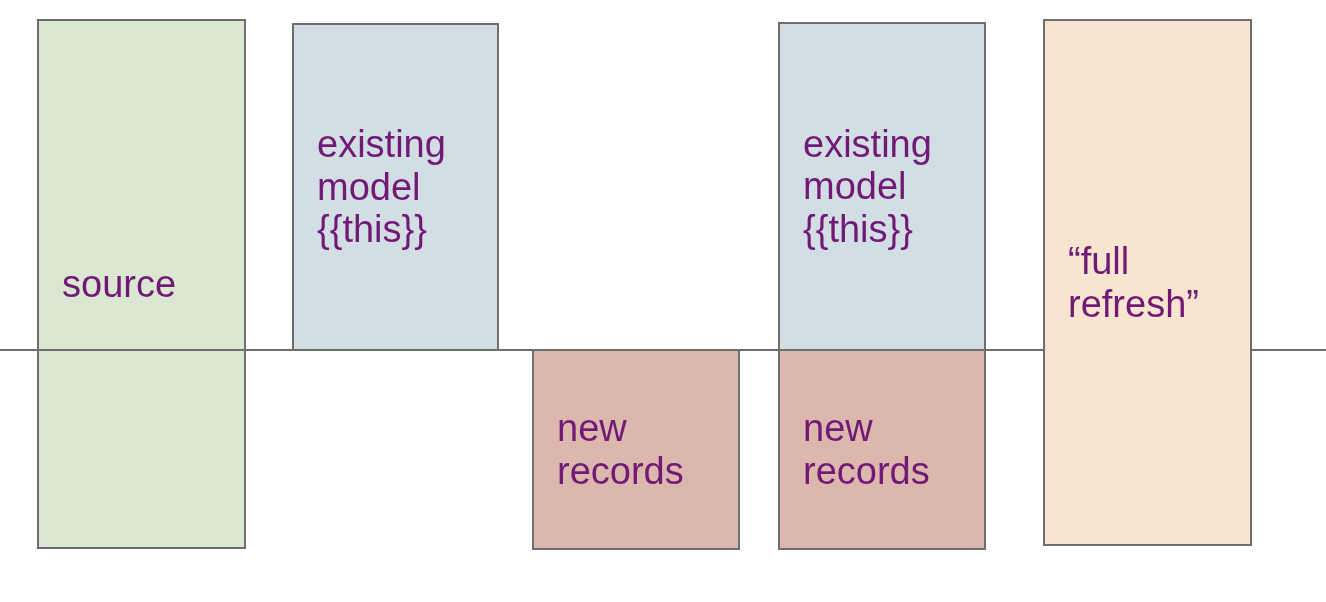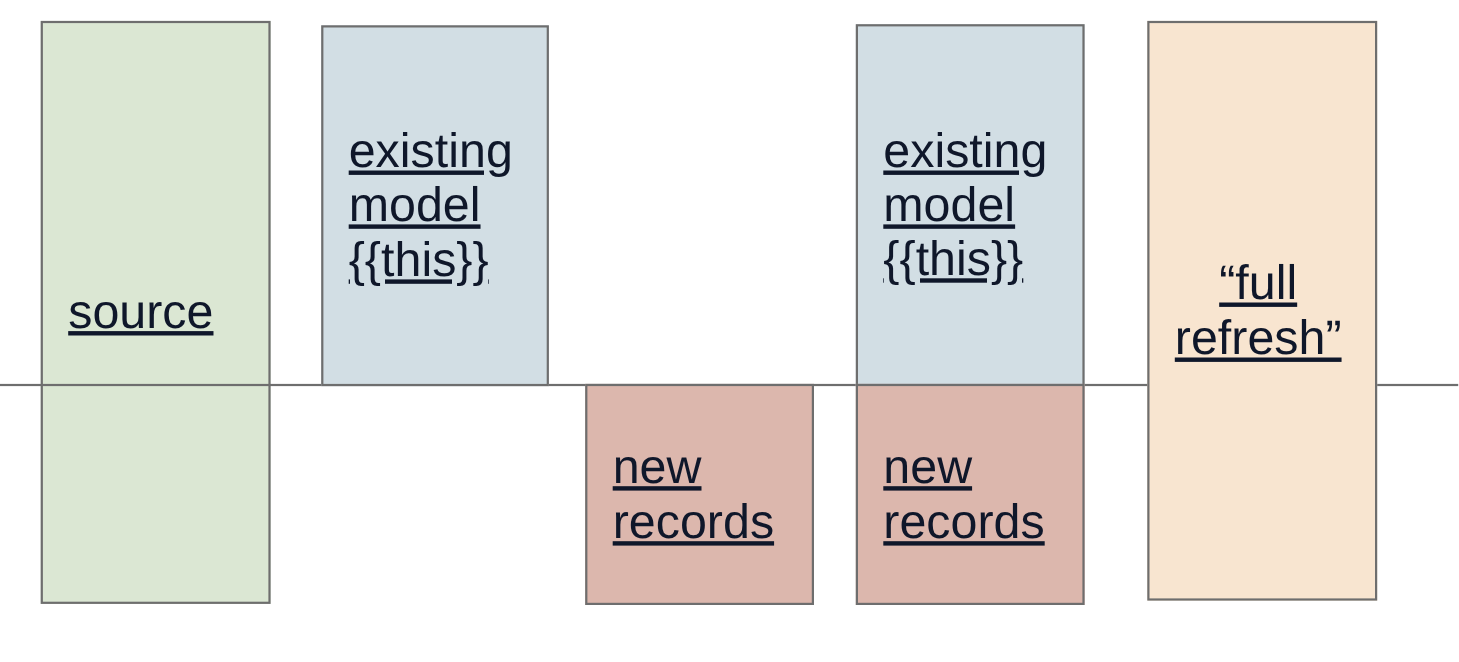--- a/index.html
+++ b/index.html
@@ -29,26 +29,25 @@
     border: 2px solid #6e6e6e;
     display: flex;
     flex-direction: column;
     justify-content: center;
     align-items: flex-start;
     z-index: 3;
   }
   .box .label {
     padding-left: 23px;
     padding-right: 6px;
-    font-size: 44px;
+    font-size: 38px;
     line-height: 1.12;
-    color: #0f172a;
+    color: #701a75;
     white-space: pre-line;
     letter-spacing: 0px;
-    text-decoration: underline;
   }
   
   #source-box        { left: 37px;   top: 19px;  width: 209px; height: 530px; z-index: 1; justify-content: center; }
   #existing-model-1  { left: 292px;  top: 23px;  width: 207px; height: 328px; }
   #new-records-1     { left: 532px;  top: 349px; width: 208px; height: 201px; }
   #existing-model-2  { left: 778px;  top: 22px;  width: 208px; height: 329px; }
   #new-records-2     { left: 778px;  top: 349px; width: 208px; height: 201px; }
   #full-refresh-box  { left: 1043px; top: 19px;  width: 209px; height: 527px; }
 </style>
 </head>
@@ -77,18 +76,18 @@
     <span class="label">existing
 model
 {{this}}</span>
   </div>
 
   <div class="box" id="new-records-2" style="background-color: rgb(220, 183, 173);">
     <span class="label">new
 records</span>
   </div>
 
-  <div class="box" id="full-refresh-box" style="background-color: rgb(248, 229, 208); text-align: center;">
+  <div class="box" id="full-refresh-box" style="background-color: rgb(248, 229, 208);">
     <span class="label">“full
 refresh”</span>
   </div>
 
 </div>
 
 </body></html>

